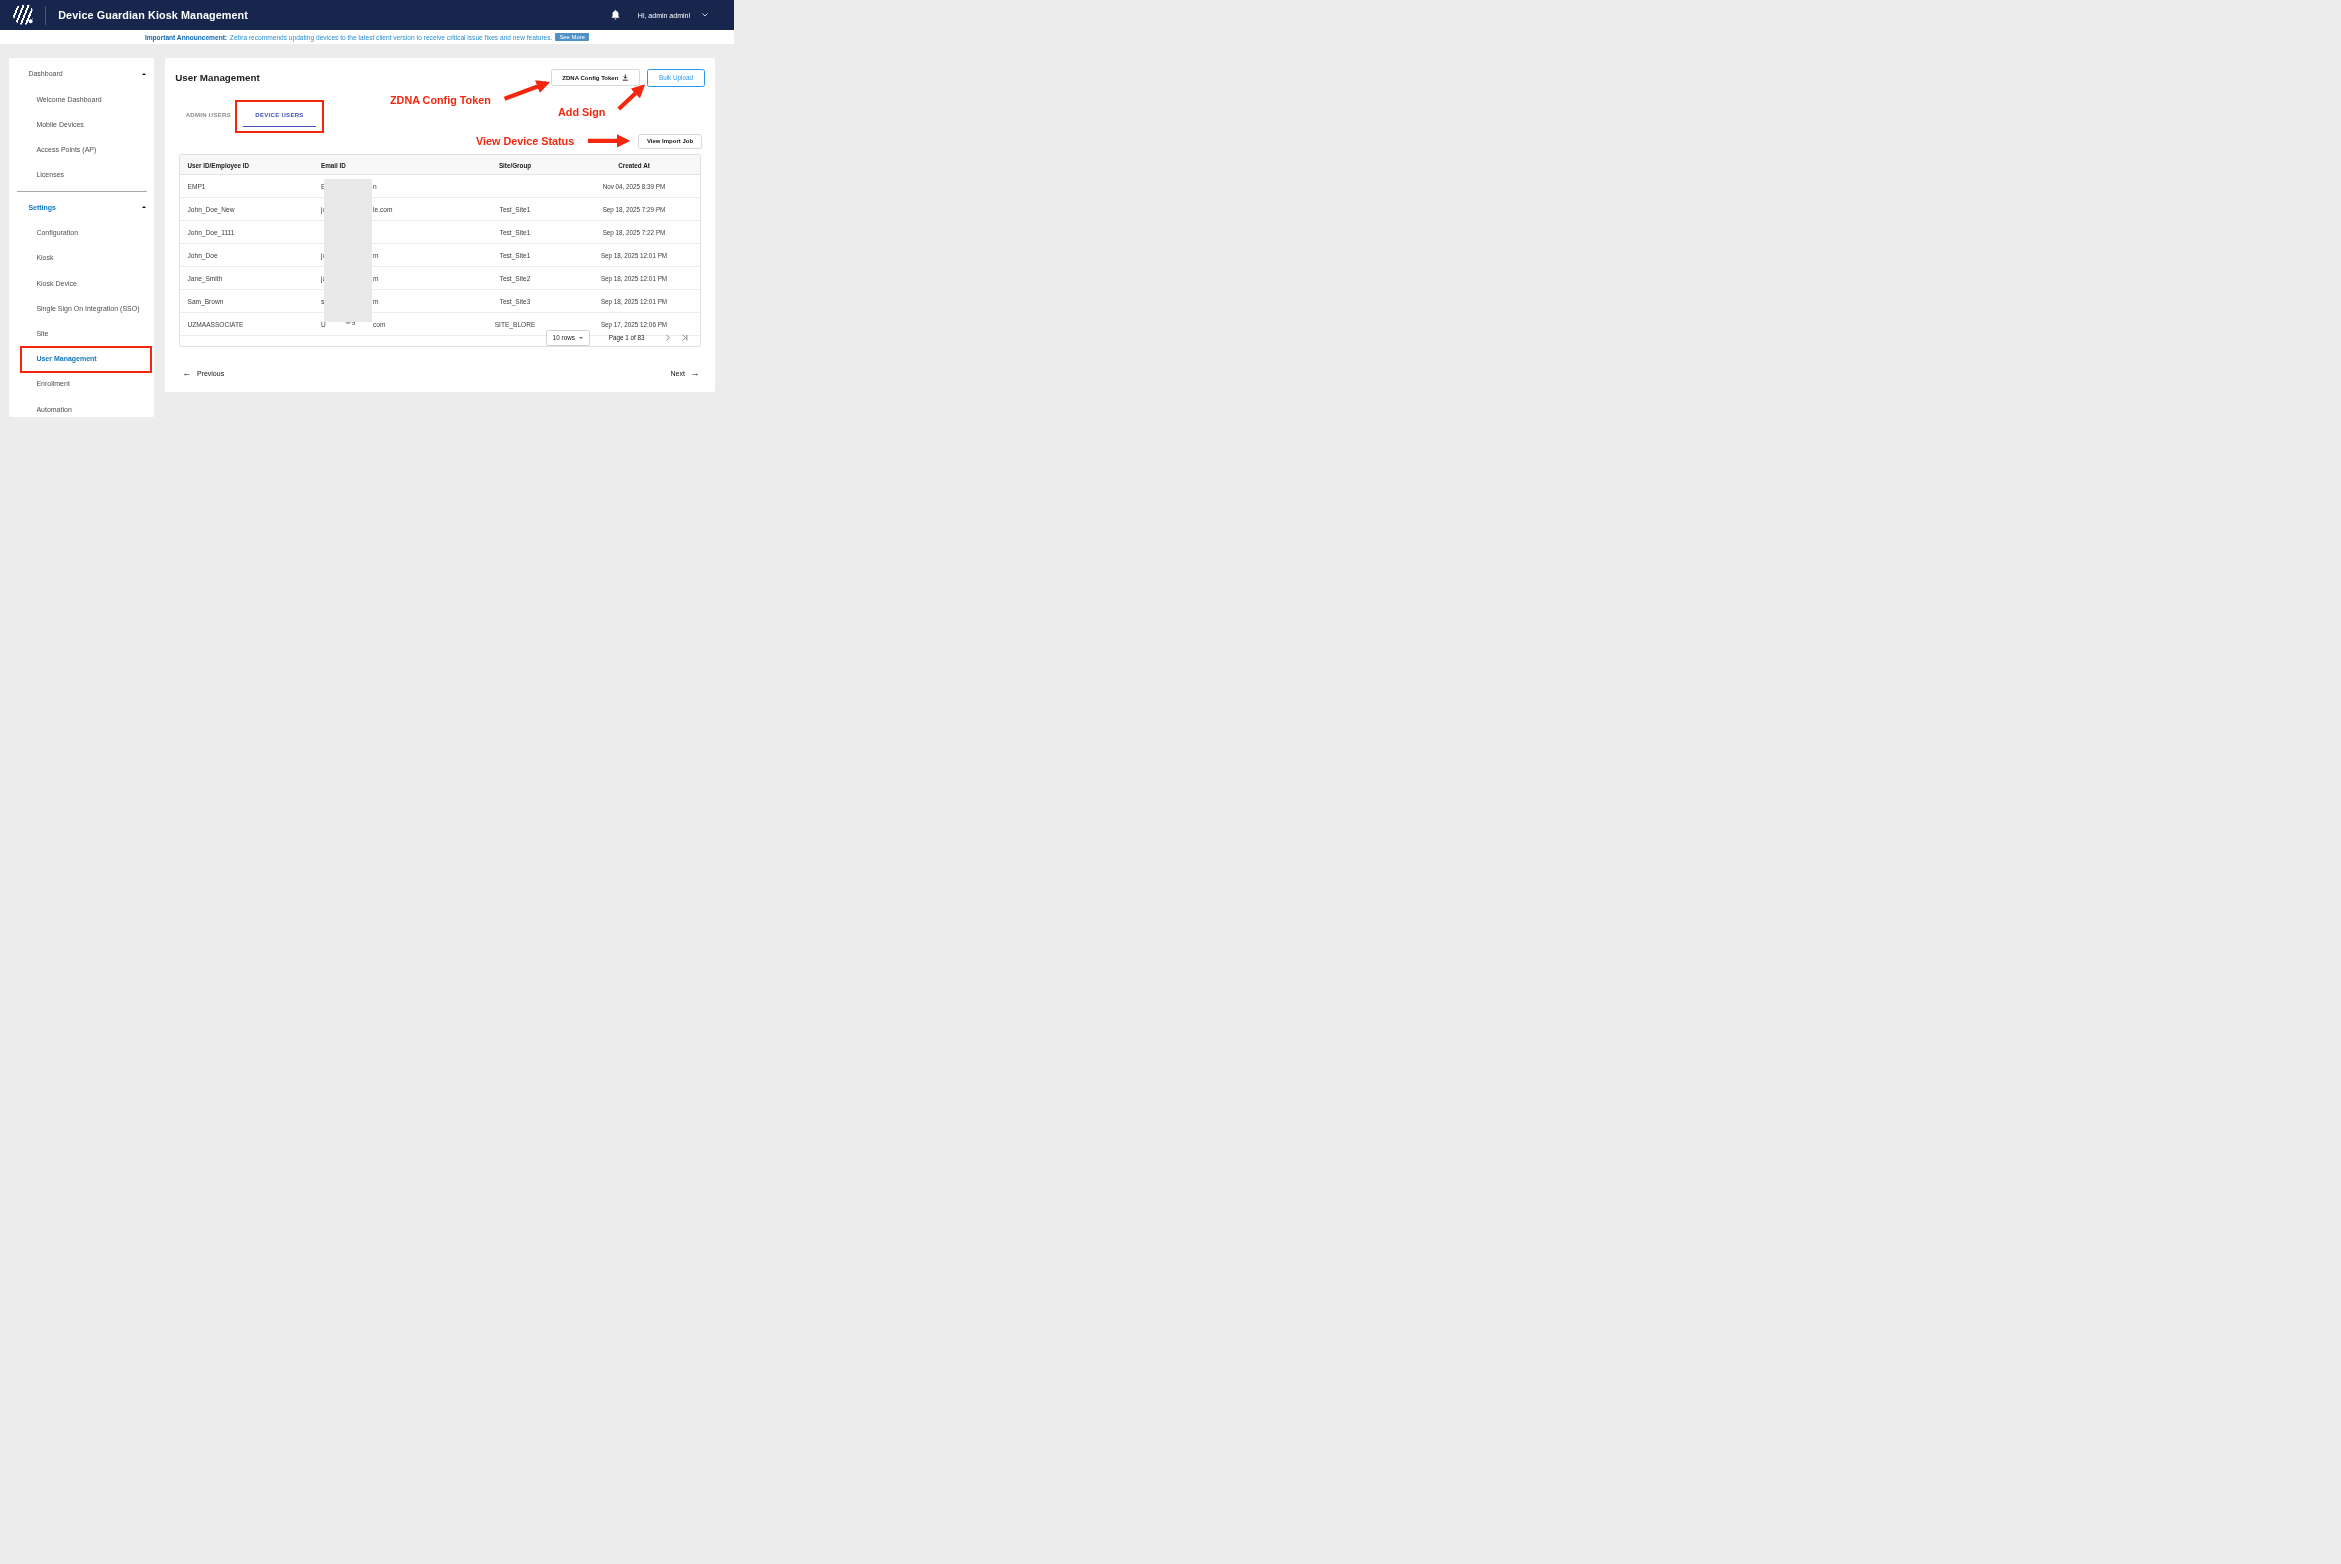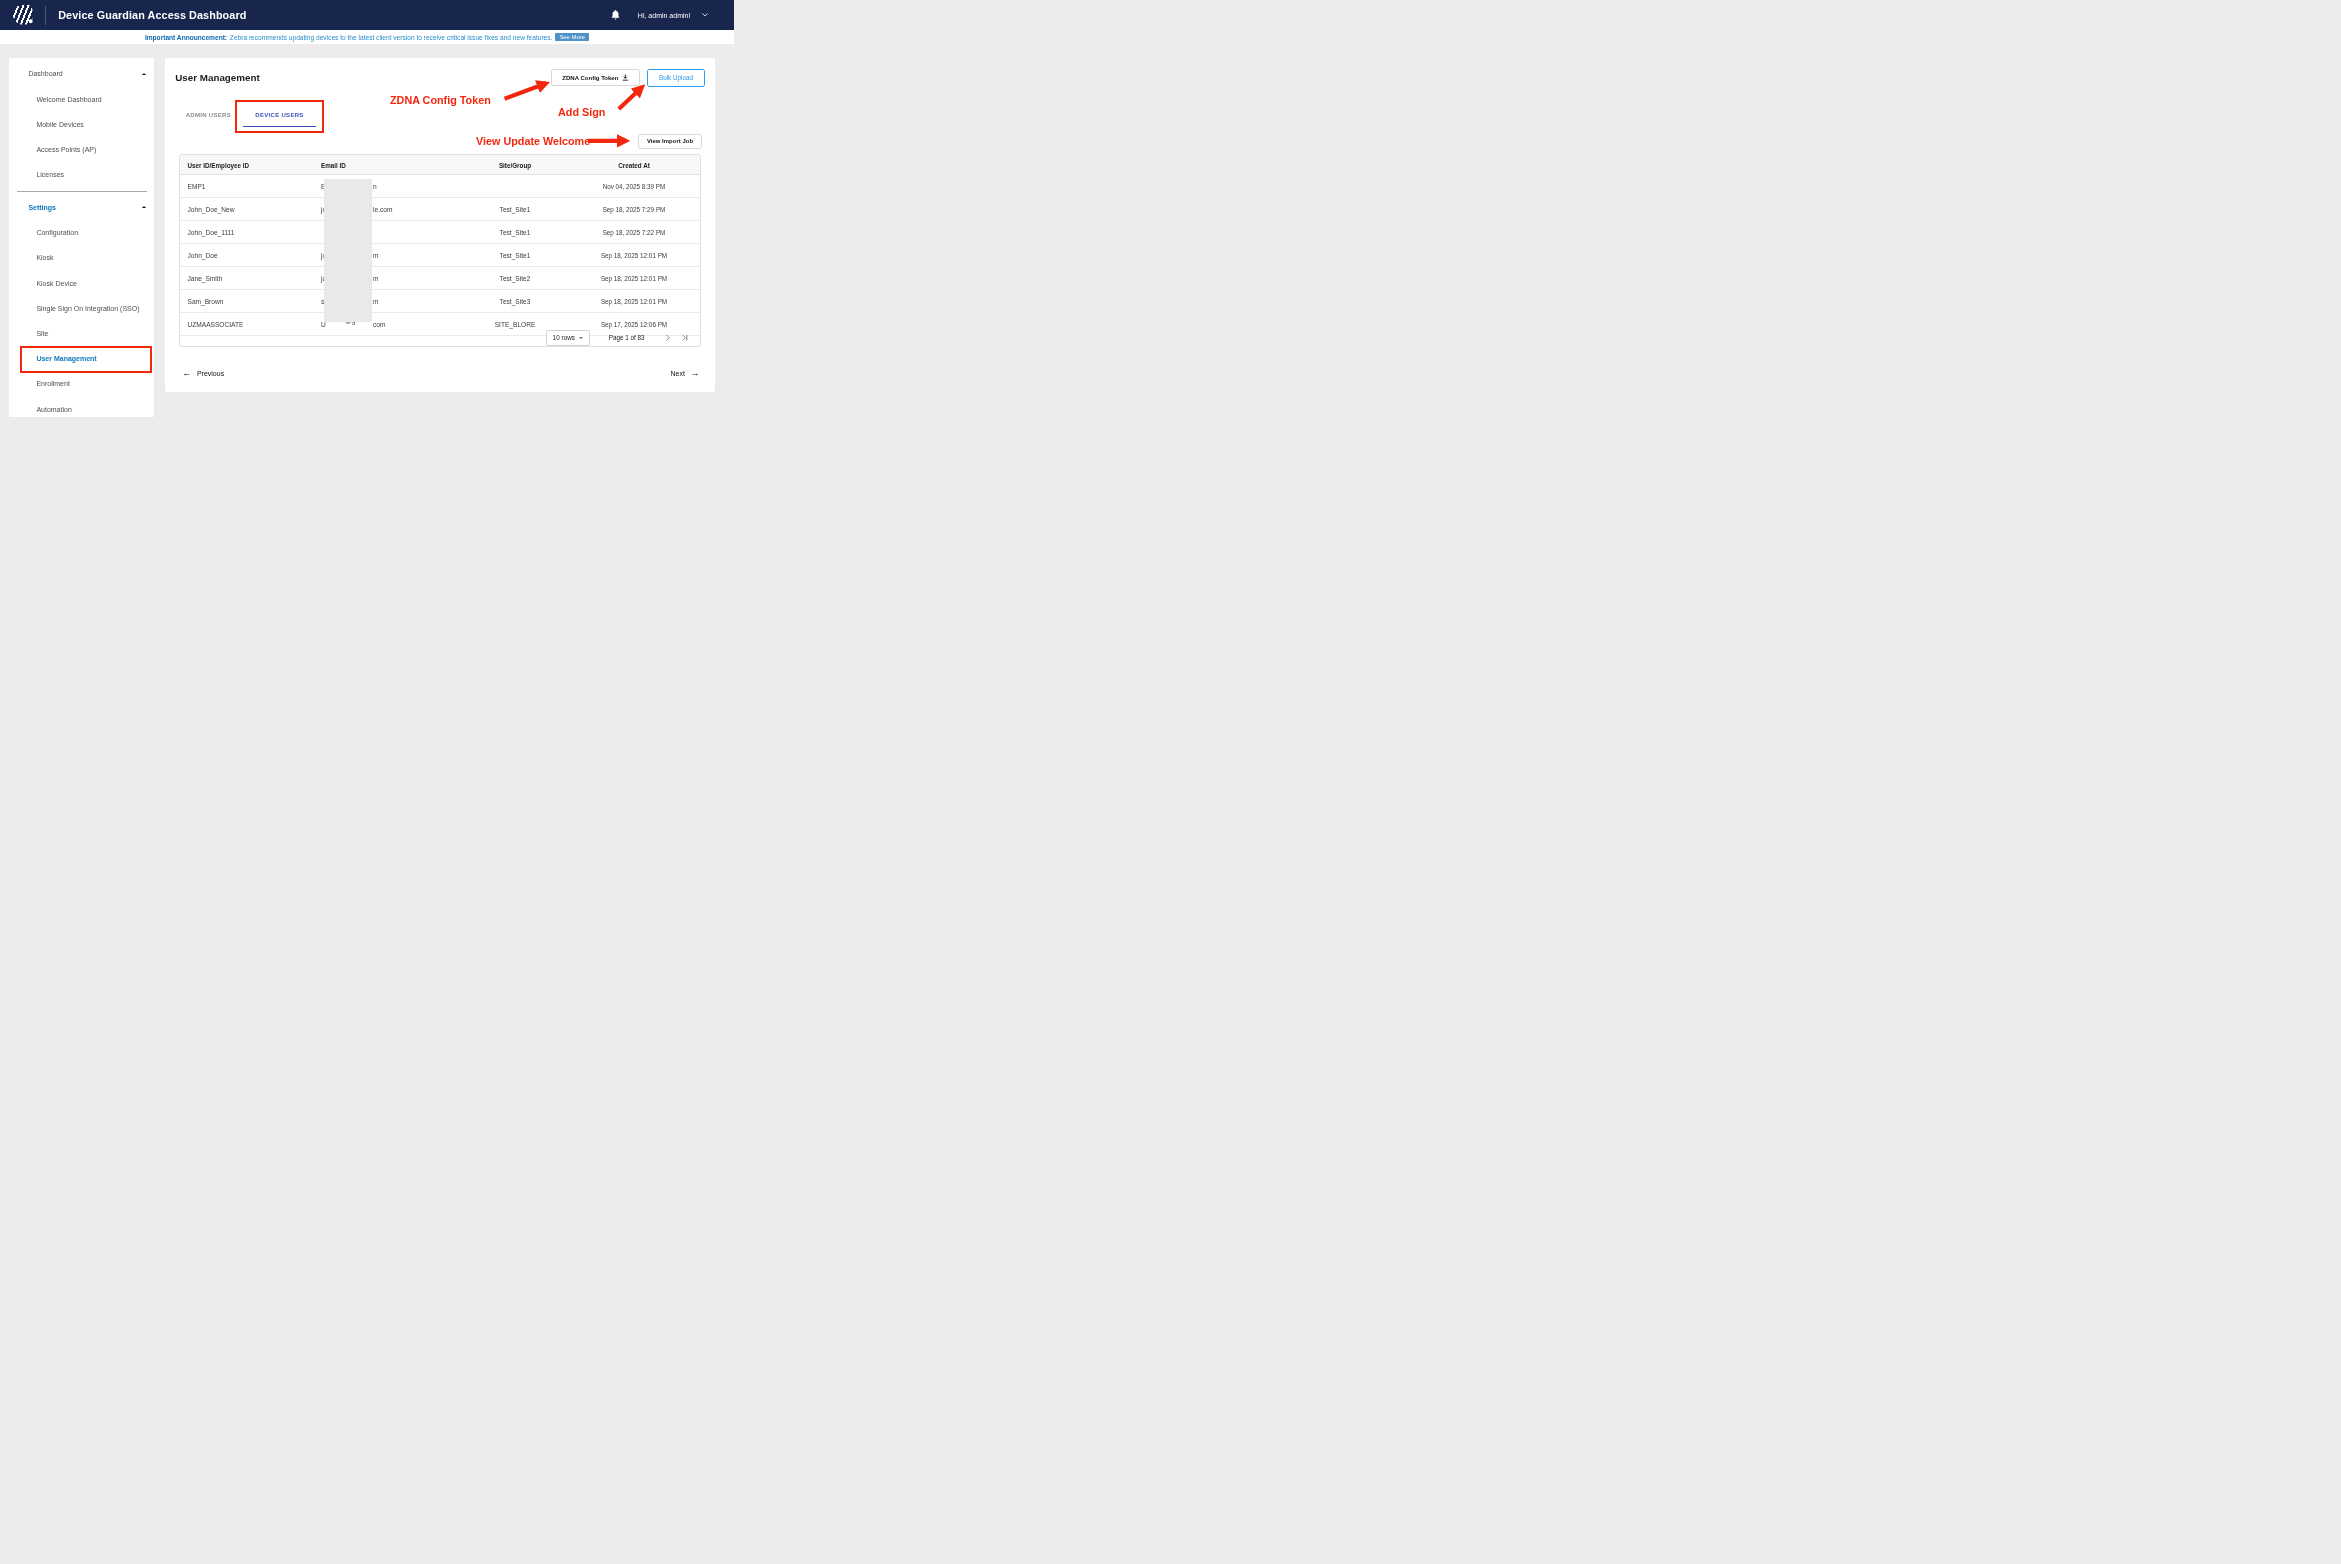--- a/index.html
+++ b/index.html
@@ -91,21 +91,21 @@
   .arrowlayer{position:absolute;left:0;top:0;width:734px;height:417px;z-index:50;pointer-events:none;}
 </style>
 </head>
 <body>
 
 <div class="page">
 
   <header class="topbar">
     <div class="logo"></div>
     <div class="vdiv"></div>
-    <h1>Device Guardian Access Dashboard</h1>
+    <h1>Device Guardian Kiosk Management</h1>
     <div class="tspacer"></div>
     <span class="bell">
       <svg width="9" height="9.8" viewBox="0 0 18 20">
           <path fill="#fff" d="M9 0C8.1 0 7.4.7 7.4 1.6v.5C4.6 2.9 3 5.1 3 7.9v4.9L1.2 15v1h15.6v-1L15 12.8V7.9c0-2.8-1.6-5-4.4-5.8v-.5C10.6.7 9.9 0 9 0zM7.1 17.2c0 1.1.8 2 1.9 2s1.9-.9 1.9-2H7.1z"></path>
         </svg>
     </span>
     <div class="usermenu">
       <span class="greet">Hi, admin adminl</span>
       <svg width="6" height="3.7" viewBox="0 0 13 8">
           <polyline points="1,1 6.5,6.5 12,1" stroke="#fff" stroke-width="1.7" fill="none"></polyline>
@@ -150,21 +150,21 @@
       <span>ZDNA Config Token</span>
       <svg width="6.6" height="7" viewBox="0 0 14 15">
           <path d="M7 1v8M3.5 5.8 7 9.3l3.5-3.5M1.5 13.2h11" stroke="#111" stroke-width="1.9" fill="none"></path>
         </svg>
     </button>
     <button class="btn bulk">Bulk Upload</button>
     <button class="btn viewjob">View Import Job</button>
 
     <div class="ann a1">ZDNA Config Token</div>
     <div class="ann a2">Add Sign</div>
-    <div class="ann a3">View Update Welcome</div>
+    <div class="ann a3">View Device Status</div>
 
     <div class="tcard">
       <div class="thead">
         <span class="c u">User ID/Employee ID</span>
         <span class="c eb">Email ID</span>
         <span class="c s">Site/Group</span>
         <span class="c d">Created At</span>
       </div>
 
       <div class="trow">

